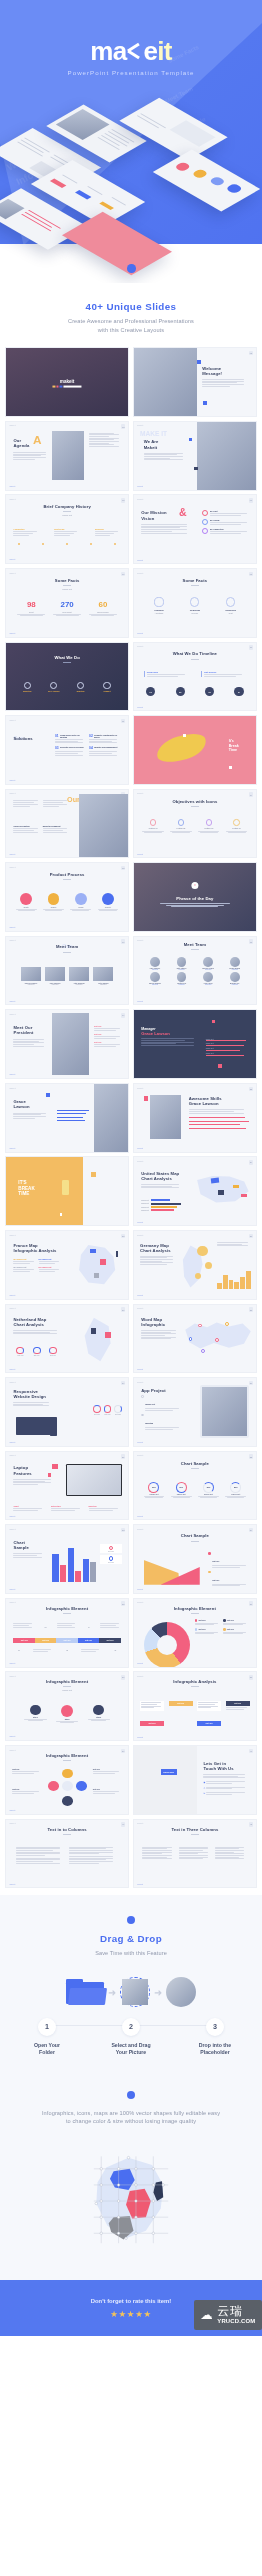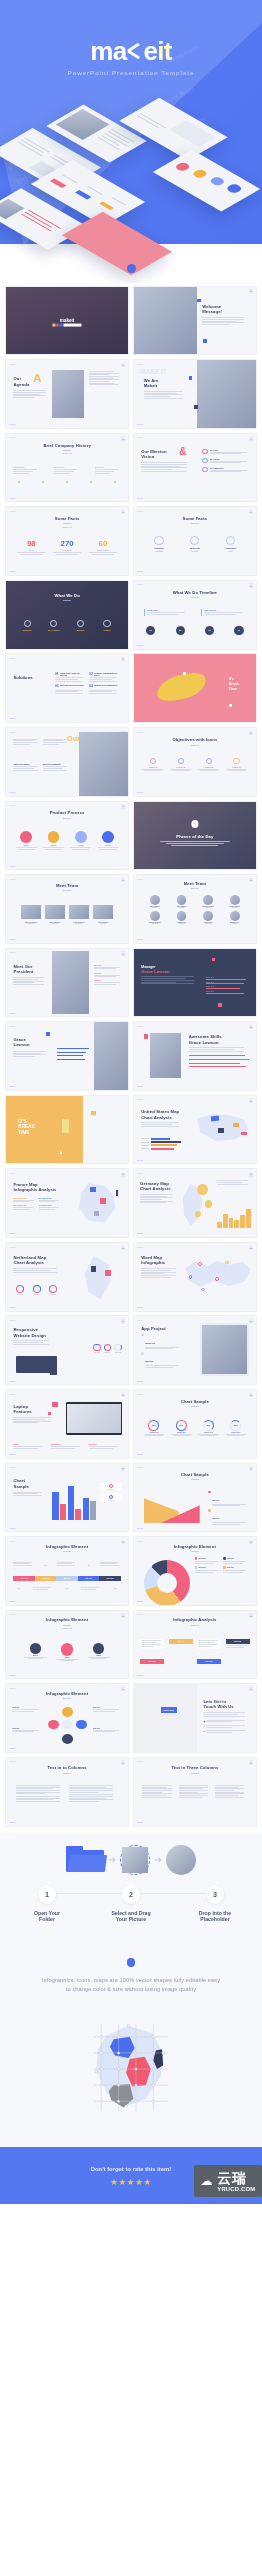--- a/index.html
+++ b/index.html
@@ -142,21 +142,21 @@
   .footer { background:#5478f0; text-align:center; padding:14.4px 0 17px; position:relative; }
   .f-title { font-size:9.8px; font-weight:700; color:#fff; letter-spacing:0.2px; }
   .f-sub { margin-top:3.9px; font-size:5.9px; font-weight:700; color:#e3eaff; }
   .stars { margin-top:5.2px; font-size:8.5px; color:#f5c45a; letter-spacing:0.7px; }
   .watermark {
     position:absolute; right:0; bottom:6.6px; display:flex; align-items:center; gap:4.6px;
     background:#5a6068; padding:5.2px 6.6px; border-radius:2px;
   }
   .wm-cloud { font-size:12.4px; color:#fff; line-height:1; }
   .wm-text { text-align:left; color:#fff; }
-  .wm-cn { font-size:14px; font-weight:700; letter-spacing:0.7px; line-height:1.1; }
+  .wm-cn { font-size:12px; font-weight:400; letter-spacing:0.7px; line-height:1.1; }
   .wm-en { font-size:5.9px; font-weight:700; letter-spacing:0.2px; }
 </style>
 </head>
 <body>
 
 <div class="page">
 
   <div class="hero">
     <div class="hero-diag"></div>
 
@@ -216,20 +216,27 @@
         <div class="iso-line" style="left:26px; top:21px; width:31px; background:#f2607f;"></div>
         <div class="iso-line" style="left:26px; top:25px; width:34px; background:#f2607f;"></div>
       </div>
       <div class="iso iso-pink" style="left:77px; top:122px; width:80px; height:47px;"></div>
     </div>
 
     <div class="hero-white"></div>
     <div class="hero-dot"></div>
   </div>
 
+  <div class="sect-head">
+    <div class="sect-title">40+ Unique Slides</div>
+    <div class="sect-sub">
+      <span>Create Awesome and Professional Presentations</span><br>
+      <span>with this Creative Layouts</span>
+    </div>
+  </div>
 
   <div class="grid">
 
     <div class="slide dark" style="background:linear-gradient(160deg,#5b4a63,#3a3550);">
       <div style="position:absolute; left:50%; top:52%; transform:translate(-50%,-50%); text-align:center;">
         <div style="font-size:4.6px; font-weight:700; color:#fff;">makeit</div>
         <div style="display:flex; gap:1px; justify-content:center; margin-top:1.3px;">
           <span class="sq yl" style="position:static; width:2.6px; height:2.6px;"></span>
           <span class="sq pk" style="position:static; width:2.6px; height:2.6px;"></span>
           <span class="sq" style="position:static; width:2.6px; height:2.6px;"></span>
@@ -1553,20 +1560,25 @@
             <div class="ln w90"></div>
           </div>
       </div>
       <div class="s-foot">makeit</div>
     </div>
 
 
   </div>
 
   <div class="dd">
+    <div class="sect-head alt">
+      <div class="sect-dot"></div>
+      <div class="sect-title">Drag &amp; Drop</div>
+      <div class="sect-sub">Save Time with this Feature</div>
+    </div>
 
     <div class="dd-flow">
       <div class="folder">
         <div class="tab"></div>
           <div class="back"></div>
           <div class="front"></div>
       </div>
       <div class="arrow">➜</div>
       <div class="dashed-circ">
         <div class="dd-photo"></div>

